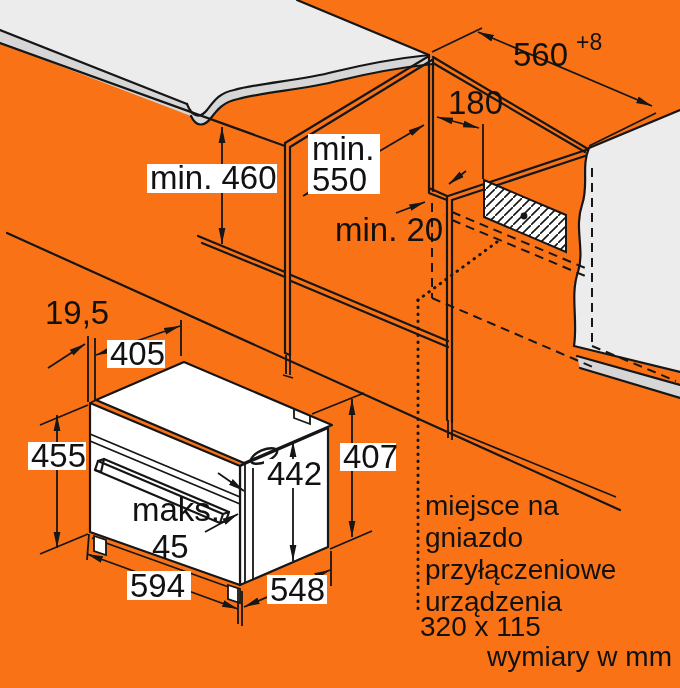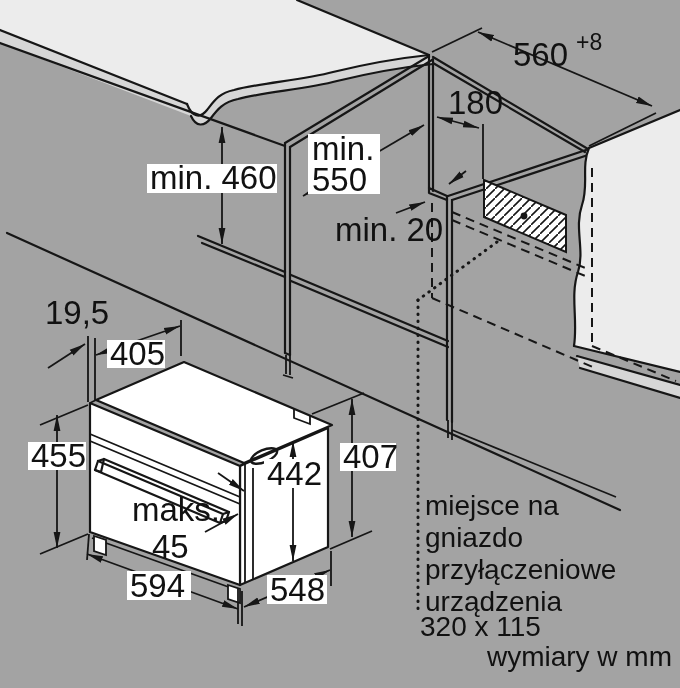--- a/index.html
+++ b/index.html
@@ -1,16 +1,16 @@
 <!DOCTYPE html>
 <html><head>
 <meta charset="utf-8">
 <style>
   html,body{margin:0;padding:0;background:#ffffff;}
-  .stage{width:680px;height:688px;background:#a3a3a3;position:relative;font-family:"Liberation Sans",sans-serif;}
+  .stage{width:680px;height:688px;background:#f97316;position:relative;font-family:"Liberation Sans",sans-serif;}
   svg{display:block;}
   text{font-family:"Liberation Sans","DejaVu Sans",sans-serif;fill:#111111;}
   .dim-label{font-size:33px;}
   .dim-label-sup{font-size:23px;}
   .note-label{font-size:28px;}
   .struct{stroke:#161616;fill:none;stroke-width:2.2;stroke-linecap:round;stroke-linejoin:round;}
   .thin{stroke:#161616;fill:none;stroke-width:1.8;}
   .dimline{stroke:#161616;fill:none;stroke-width:1.8;}
   .dashed{stroke:#161616;fill:none;stroke-width:2;stroke-dasharray:9 6;}
   .dotted{stroke:#161616;fill:none;stroke-width:3;stroke-linecap:round;stroke-dasharray:0.5 6.5;}

